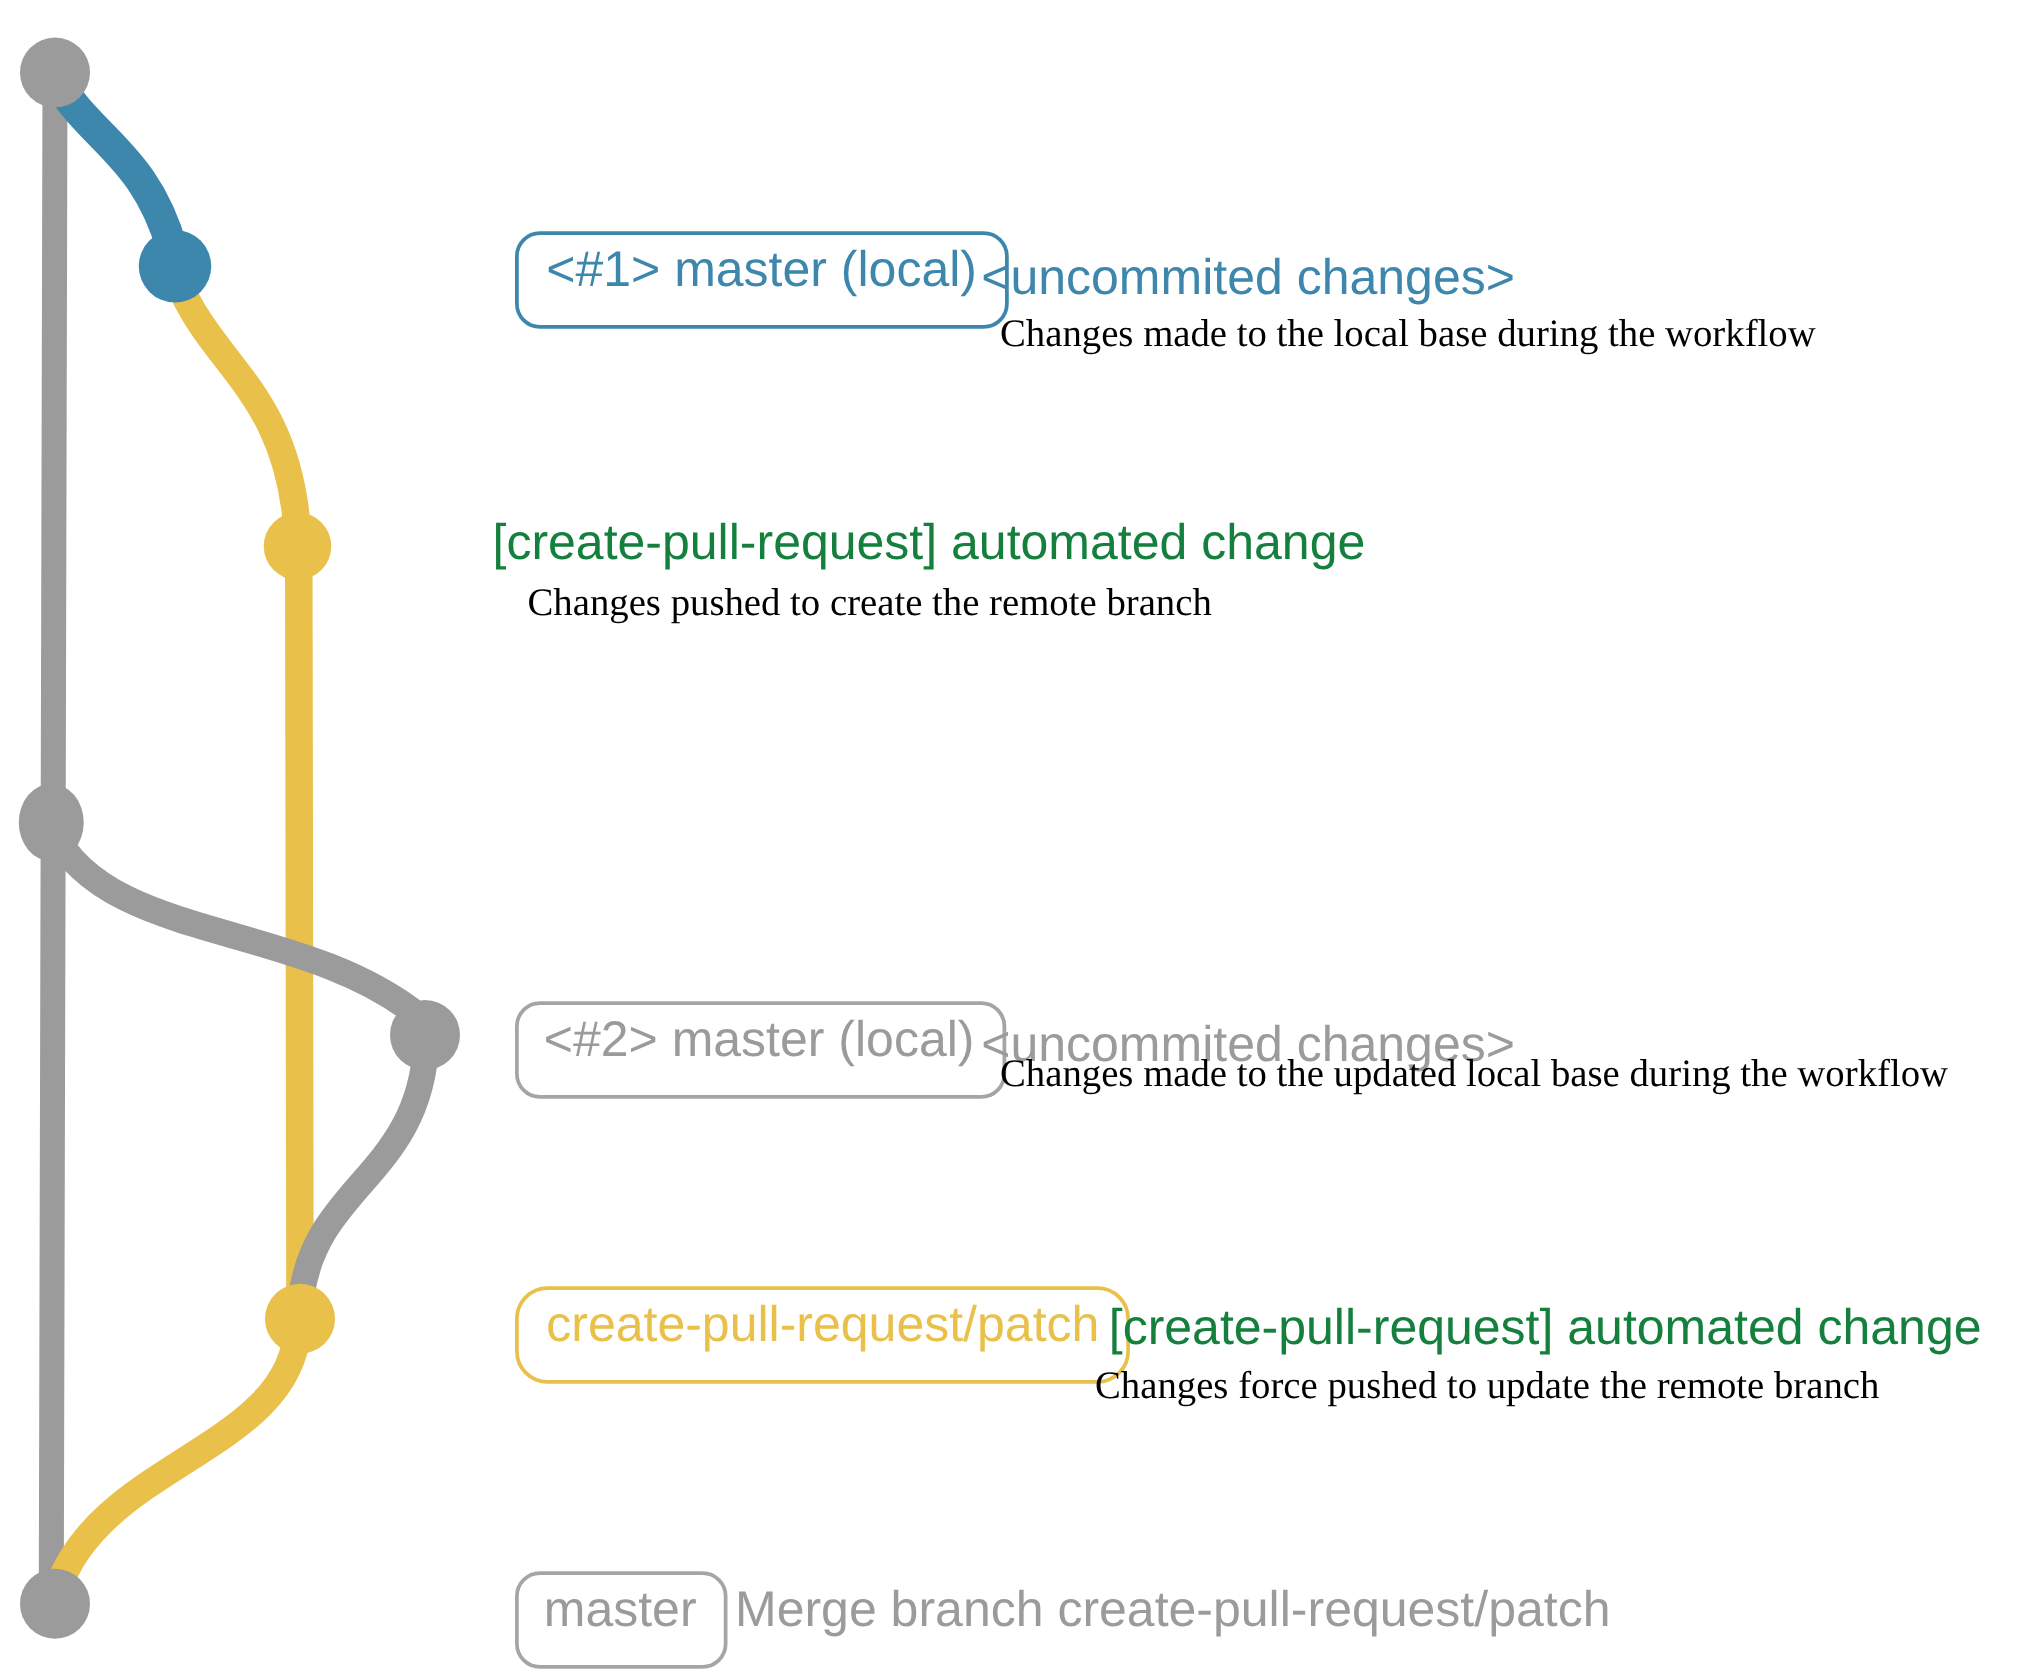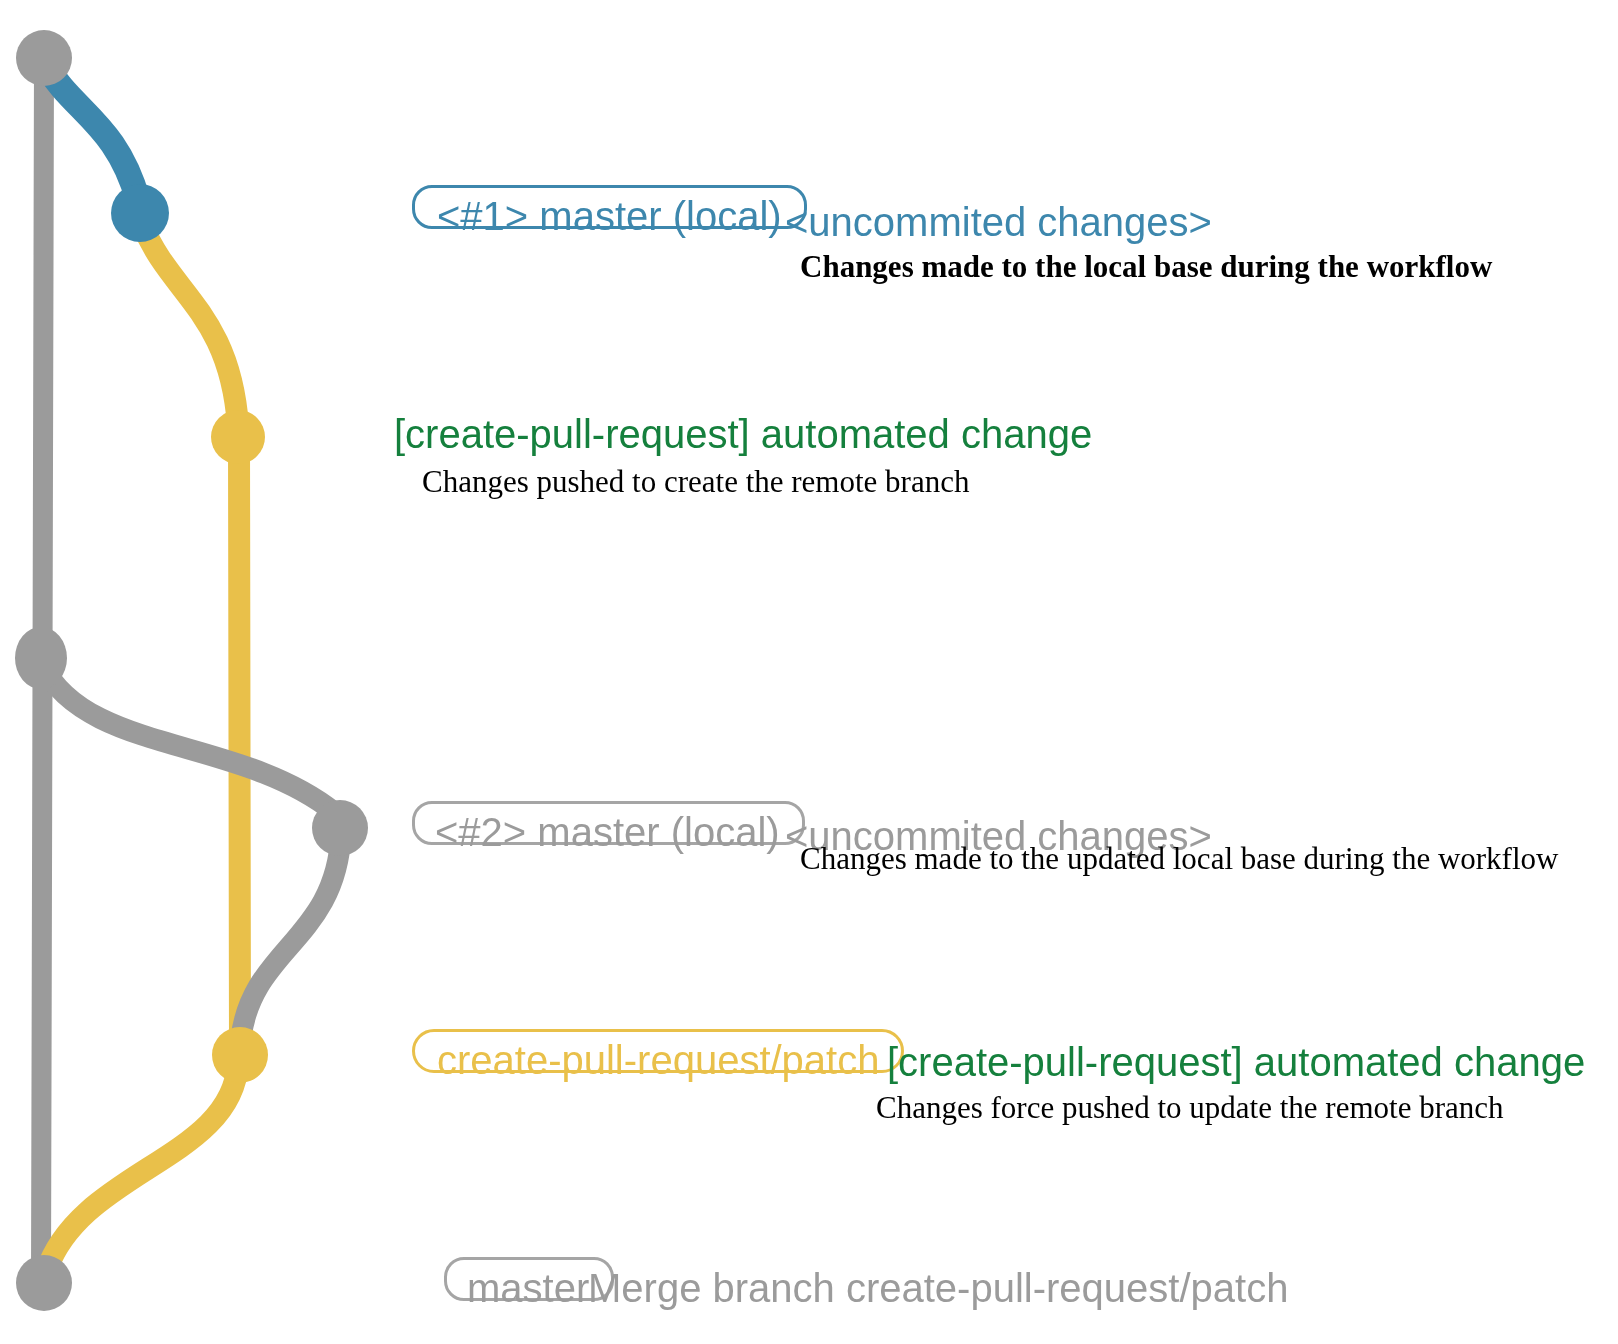--- a/index.html
+++ b/index.html
@@ -18,21 +18,21 @@
   .sans    { font-family: "Liberation Sans", sans-serif; font-size: 40px; line-height: 48px; }
   .serif   { font-family: "Liberation Serif", serif; font-size: 31px; line-height: 37px; color: #000000; }
 
   .c-gray   { color: #9b9b9b; }
   .c-blue   { color: #3d87ad; }
   .c-yellow { color: #15803d; }
 
   .tag {
     display: inline-block;
     box-sizing: border-box;
-    height: 44px;
+    height: 78px;
     line-height: 56px;
     padding: 0 22px;
     border: 3px solid;
     border-radius: 20px;
     font-family: "Liberation Sans", sans-serif;
     font-size: 40px;
     text-align: center;
   }
   .tag.b-blue   { border-color: #3d87ad; color: #3d87ad; }
   .tag.b-gray   { border-color: #a5a5a5; color: #9b9b9b; padding-left: 20px; }
@@ -64,30 +64,30 @@
     <circle cx="238" cy="437" r="27" fill="#e9c04a"></circle>
     <ellipse cx="41" cy="658" rx="26" ry="31" fill="#9b9b9b"></ellipse>
     <circle cx="340" cy="828" r="28" fill="#9b9b9b"></circle>
     <circle cx="240" cy="1055" r="28" fill="#e9c04a"></circle>
     <circle cx="44" cy="1283" r="28" fill="#9b9b9b"></circle>
   </svg>
 
 
   <div class="lbl tag b-blue" style="left:412px; top:185px;">&lt;#1&gt; master (local)</div>
   <div class="lbl sans c-blue" style="left:785px; top:198px;">&lt;uncommited changes&gt;</div>
-  <div class="lbl serif" style="left:800px; top:248px;font-weight:bold;">Changes made to the local base during the workflow</div>
+  <div class="lbl serif" style="left:800px; top:248px;">Changes made to the local base during the workflow</div>
 
   <div class="lbl sans c-yellow" style="left:394px; top:410px;">[create-pull-request] automated change</div>
   <div class="lbl serif" style="left:422px; top:463px;">Changes pushed to create the remote branch</div>
 
 
   <div class="lbl tag b-gray" style="left:412px; top:801px;">&lt;#2&gt; master (local)</div>
   <div class="lbl sans c-gray" style="left:785px; top:812px;">&lt;uncommited changes&gt;</div>
   <div class="lbl serif" style="left:800px; top:840px;">Changes made to the updated local base during the workflow</div>
 
   <div class="lbl tag b-yellow" style="left:412px; top:1029px;">create-pull-request/patch</div>
   <div class="lbl sans c-yellow" style="left:887px; top:1038px;">[create-pull-request] automated change</div>
   <div class="lbl serif" style="left:876px; top:1089px;">Changes force pushed to update the remote branch</div>
 
-  <div class="lbl tag b-gray" style="left:412px; top:1257px;margin-left:32px;">master</div>
+  <div class="lbl tag b-gray" style="left:412px; top:1257px;">master</div>
   <div class="lbl sans c-gray" style="left:588px; top:1264px;text-align:right;">Merge branch create-pull-request/patch</div>
 
 </div>
 
 </body></html>

